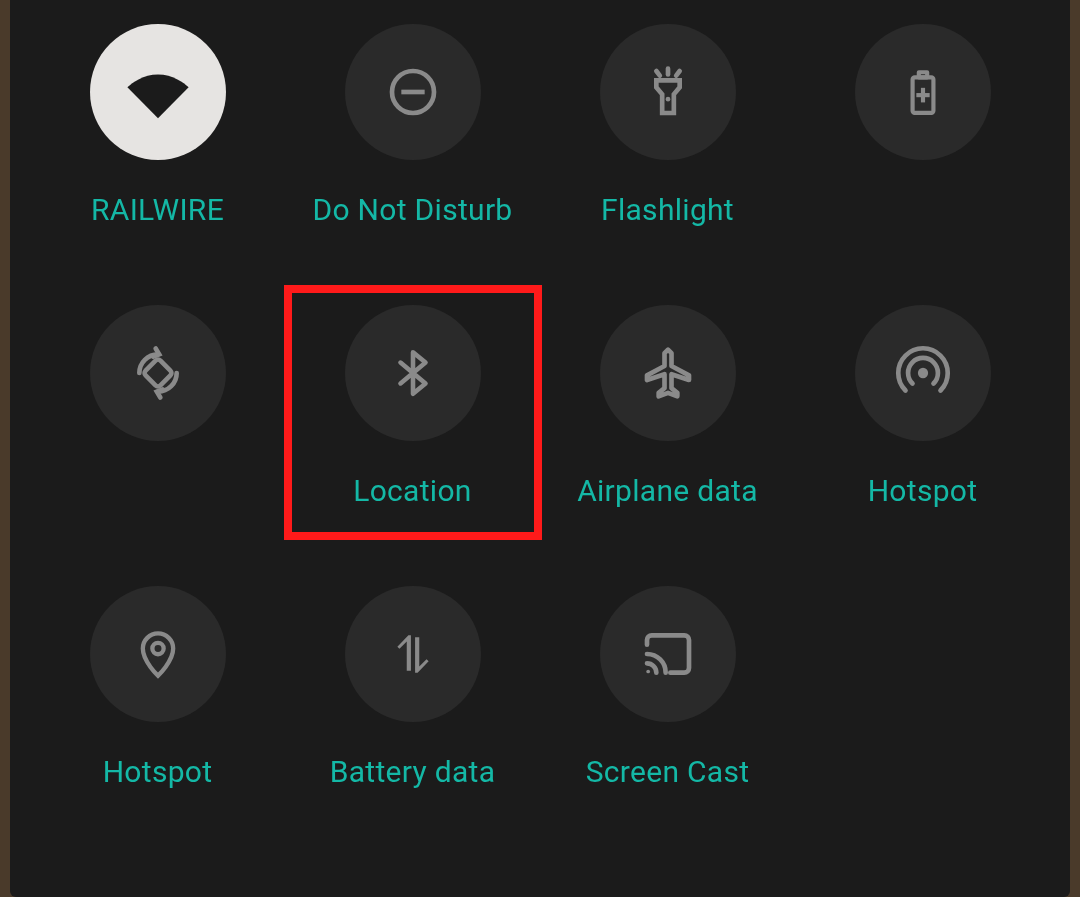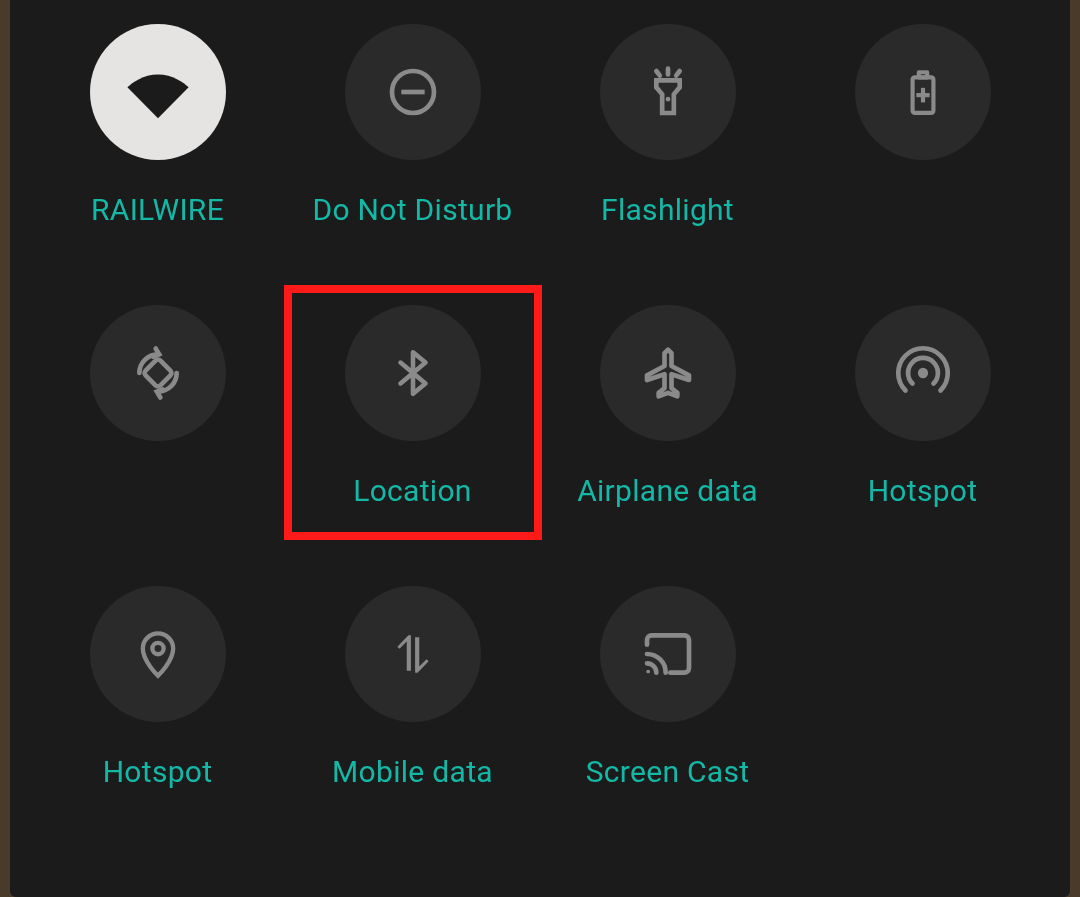--- a/index.html
+++ b/index.html
@@ -191,21 +191,21 @@
 
     <div class="tile">
       <div class="circle">
         <span>
           <svg width="50" height="50" viewBox="0 0 24 24" fill="currentColor">
             <path d="M9 20 V6 L5.5 9.5 L4.5 8.5 L9.8 3 L11 3 V20 Z"></path>
             <path d="M15 4 V18 L18.5 14.5 L19.5 15.5 L14.2 21 L13 21 V4 Z"></path>
           </svg>
         </span>
       </div>
-      <div class="label">Mobile data</div>
+      <div class="label">Battery data</div>
     </div>
 
 
     <div class="tile">
       <div class="circle">
         <span>
           <svg width="56" height="56" viewBox="0 0 24 24" fill="none" stroke="currentColor" stroke-width="2" stroke-linecap="round">
             <path d="M3 8 V6 A2 2 0 0 1 5 4 H19 A2 2 0 0 1 21 6 V18 A2 2 0 0 1 19 20 H13"></path>
             <path d="M3 12 A8 8 0 0 1 11 20"></path>
             <path d="M3 16 A4 4 0 0 1 7 20"></path>

